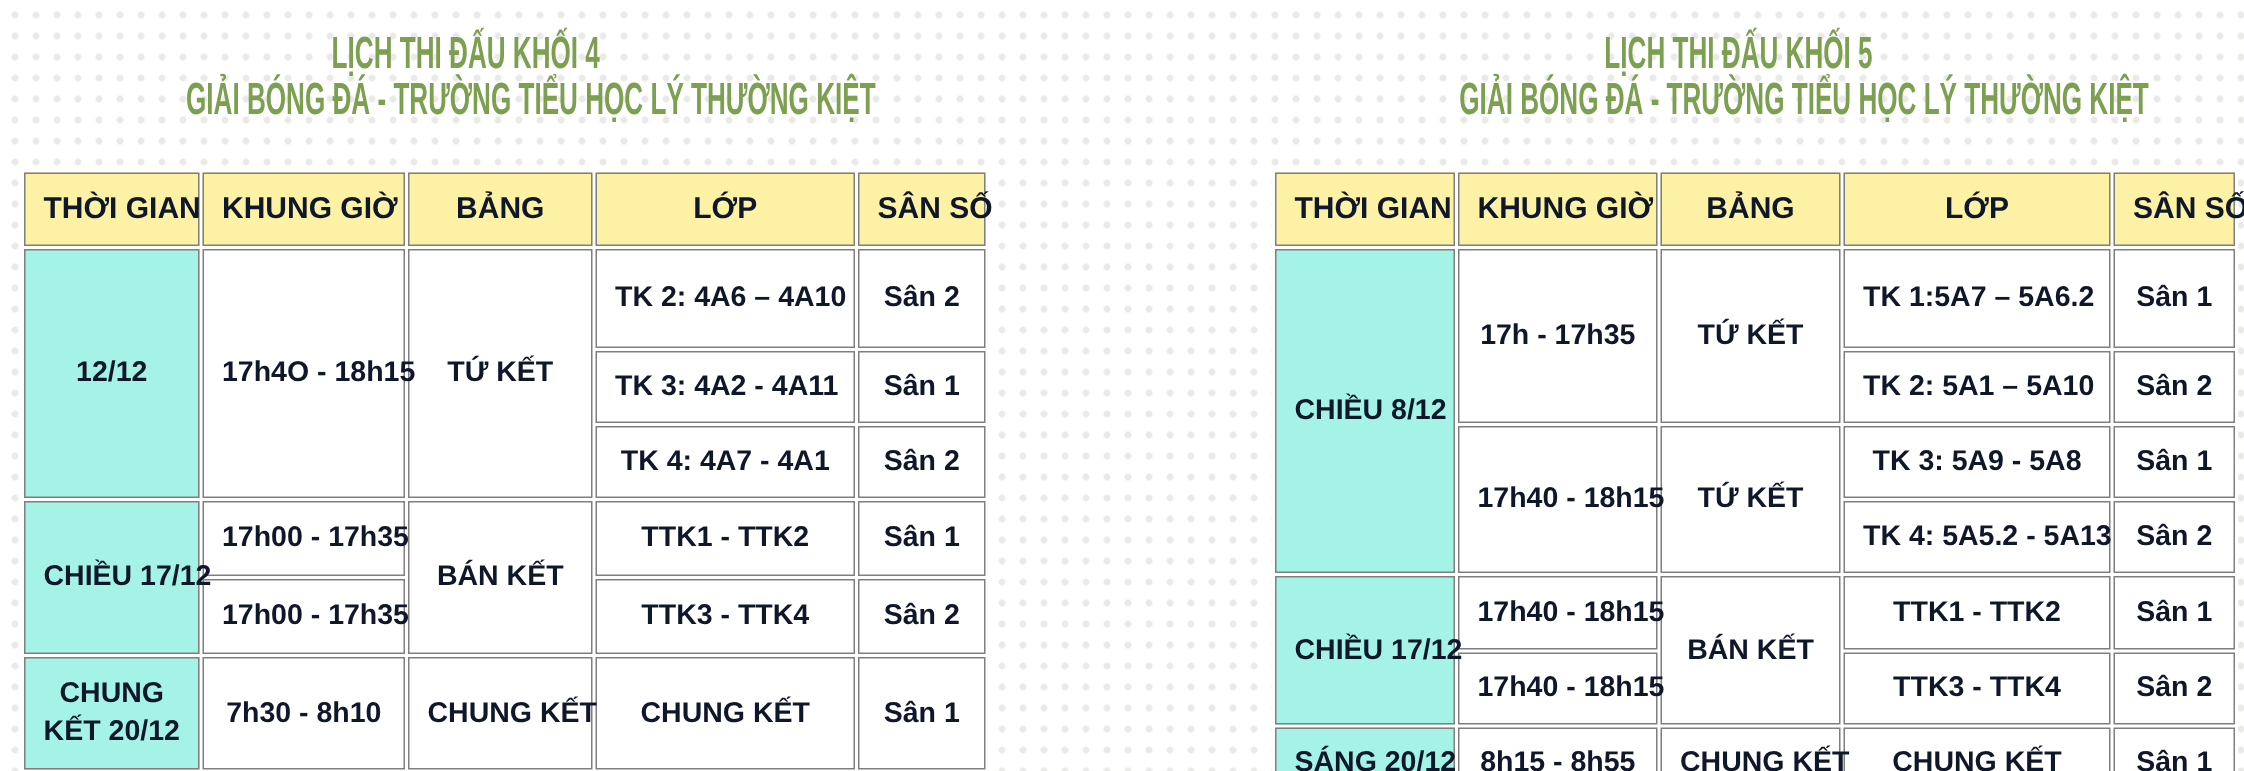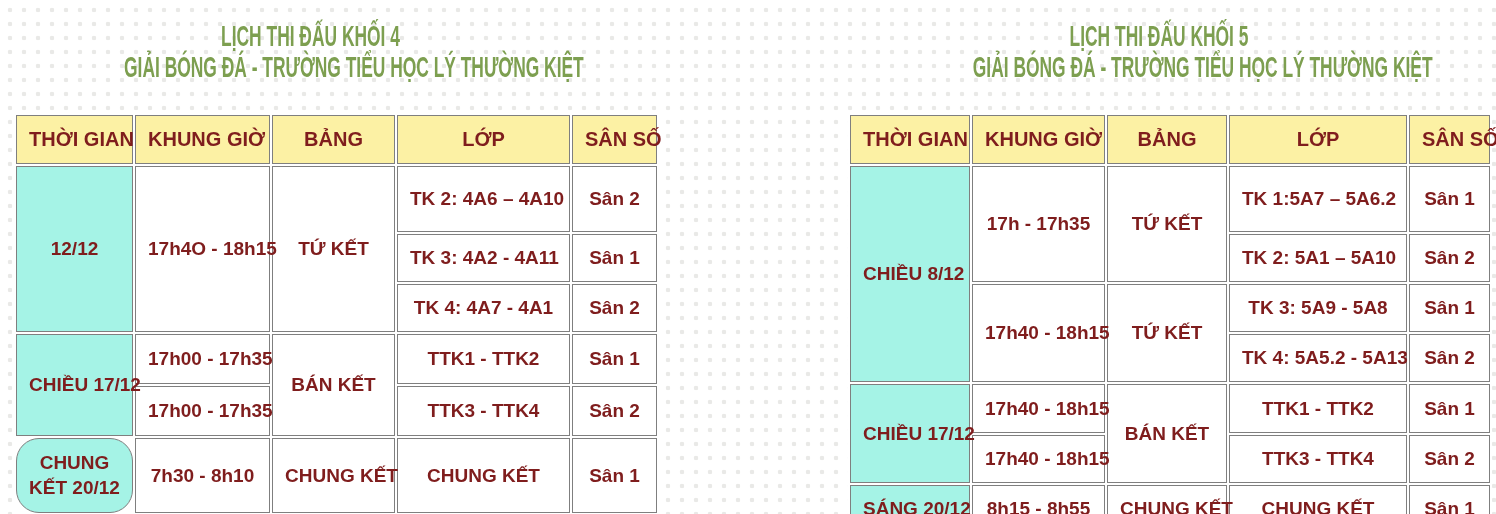--- a/index.html
+++ b/index.html
@@ -20,26 +20,26 @@
   }
   .title-line{display:block;}
   .board-left .title-line{transform:translateX(-25px) scaleX(0.58);transform-origin:center;}
   .board-right .title-line{transform:translateX(-10px) scaleX(0.58);transform-origin:center;}
   table.sched{
     border-collapse:separate;border-spacing:2px;background:#ffffff;
     table-layout:fixed;width:100%;margin-top:31px;
   }
   .sched th,.sched td{
     border:1.5px solid #7f7f7f;text-align:center;vertical-align:middle;
-    color:#7f1d1d;font-weight:bold;padding:12px;white-space:nowrap;
+    color:#0f172a;font-weight:bold;padding:12px;white-space:nowrap;
   }
   .sched th{background:#fcf1a4;font-size:20px;}
   .sched td{font-size:19px;background:#ffffff;}
   .sched td.date{background:#a5f3e6;}
-  .sched td.wrap{white-space:normal;line-height:1.3;border-radius:23px;}
+  .sched td.wrap{white-space:normal;line-height:1.3;}
 </style>
 </head>
 <body>
 
 <div class="board board-left">
   <div class="titles">
     <span class="title-line">LỊCH THI ĐẤU KHỐI 4</span>
     <span class="title-line">GIẢI BÓNG ĐÁ - TRƯỜNG TIỂU HỌC LÝ THƯỜNG KIỆT</span>
   </div>
   <table class="sched">

